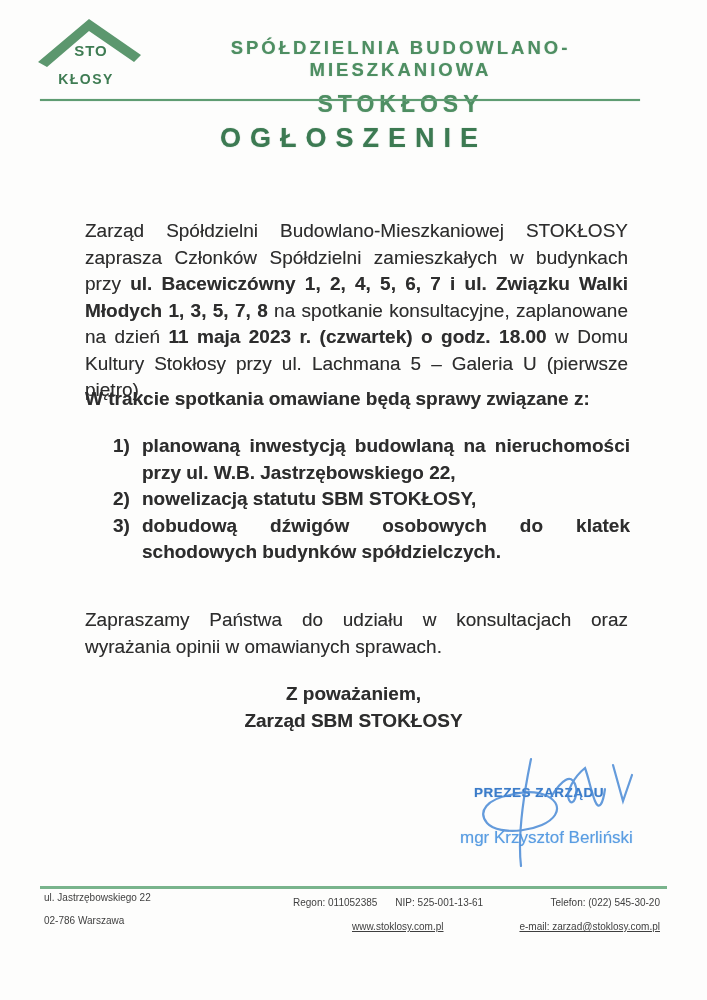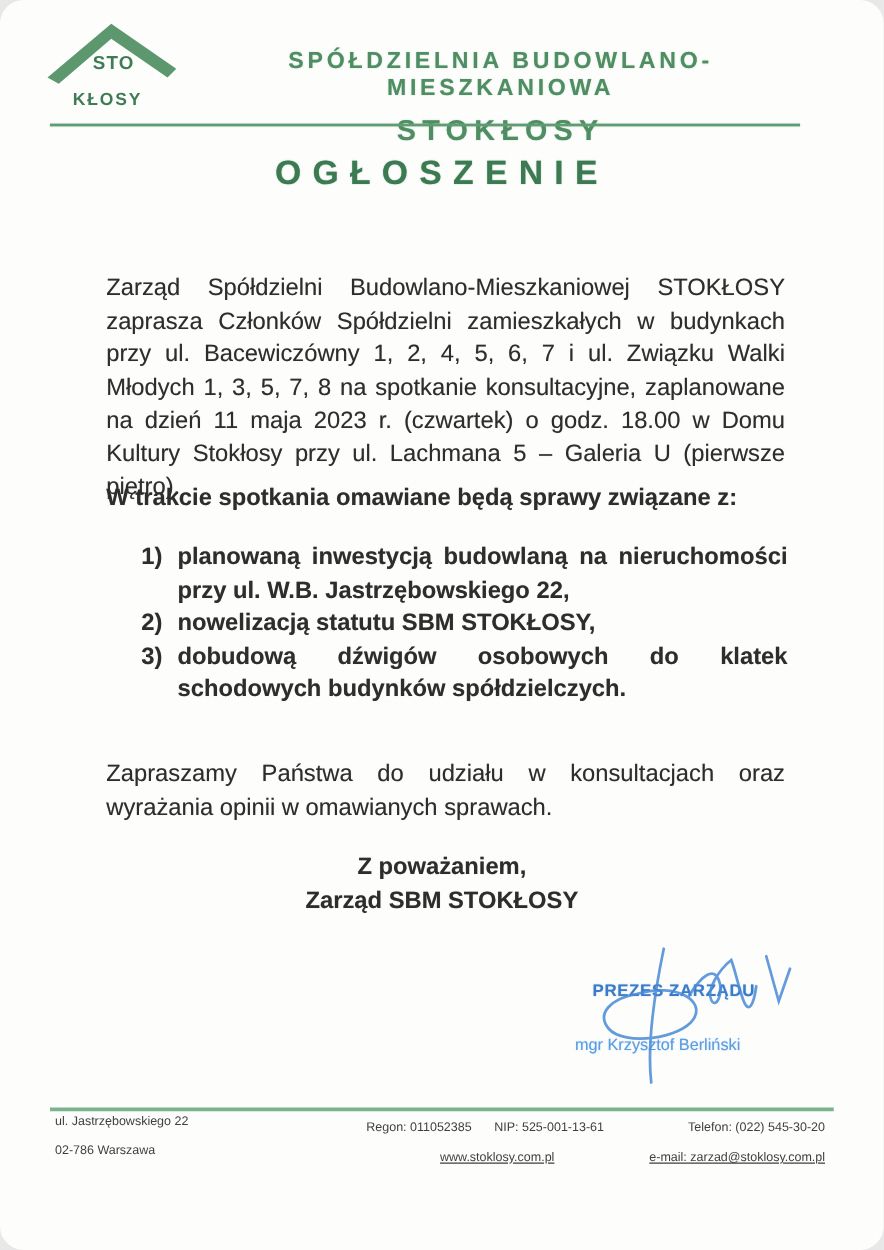--- a/index.html
+++ b/index.html
@@ -4,21 +4,20 @@
 <style>
   html,body{margin:0;padding:0;background:#e8e8e8;}
   .page{
     position:relative;
     width:707px;height:1000px;
     margin:0 auto;
     background:#fdfdfc;
     font-family:"Liberation Sans", sans-serif;
     color:#2d2d2d;
     overflow:hidden;
-    border-radius:19px;
   }
   .scan-text{ text-shadow:0 0 0.6px rgba(70,70,70,0.45); }
 
   
   .logo{ position:absolute; left:36px; top:14px; width:110px; height:84px; }
   .logo svg{ position:absolute; left:0; top:2px; }
   .logo-sto{
     position:absolute; left:7px; top:28px; width:96px;
     text-align:center; font-weight:bold; font-size:15px;
     color:#3f7c53; letter-spacing:1px;
@@ -49,21 +48,21 @@
     letter-spacing:9px; color:#3c7a52;
     text-shadow:0 0 1px rgba(60,122,82,0.6);
   }
 
   
   .para{
     position:absolute; left:85px; width:543px;
     font-size:19px; line-height:26.5px; text-align:justify;
   }
   .p-intro{ top:199px; }
-  .bold{ font-weight:normal; }
+  .bold{ font-weight:bold; }
   .agenda-heading{
     position:absolute; left:85px; top:388px; width:543px;
     font-size:19px; font-weight:bold;
   }
   .agenda-list{ position:absolute; left:113px; top:433px; width:517px; }
   .agenda-item{
     font-size:19px; line-height:26.5px; font-weight:bold;
     text-align:justify; padding-left:29px; text-indent:-29px;
   }
   .agenda-item .marker{ display:inline-block; width:29px; text-indent:0; }
@@ -75,21 +74,21 @@
 
   
   .sig-block{ position:absolute; left:450px; top:758px; width:220px; height:110px; }
   .sig-role{
     position:absolute; left:24px; top:27px;
     color:#3b7cc9; font-weight:bold; font-size:13.5px; letter-spacing:0.5px;
     text-shadow:0 0 1px rgba(59,124,201,0.5);
   }
   .sig-name{
     position:absolute; left:10px; top:70px;
-    color:#5a9de2; font-size:13px;
+    color:#5a9de2; font-size:17px;
     text-shadow:0 0 1px rgba(90,157,226,0.5);
   }
   .sig-scribble{ position:absolute; left:0; top:-2px; }
 
   
   .footer-rule{
     position:absolute; left:40px; top:886px; width:627px; height:2.5px;
     background:#79b48c;
   }
   .ft{ position:absolute; font-size:10px; font-weight:normal; color:#3f3f3f; }

